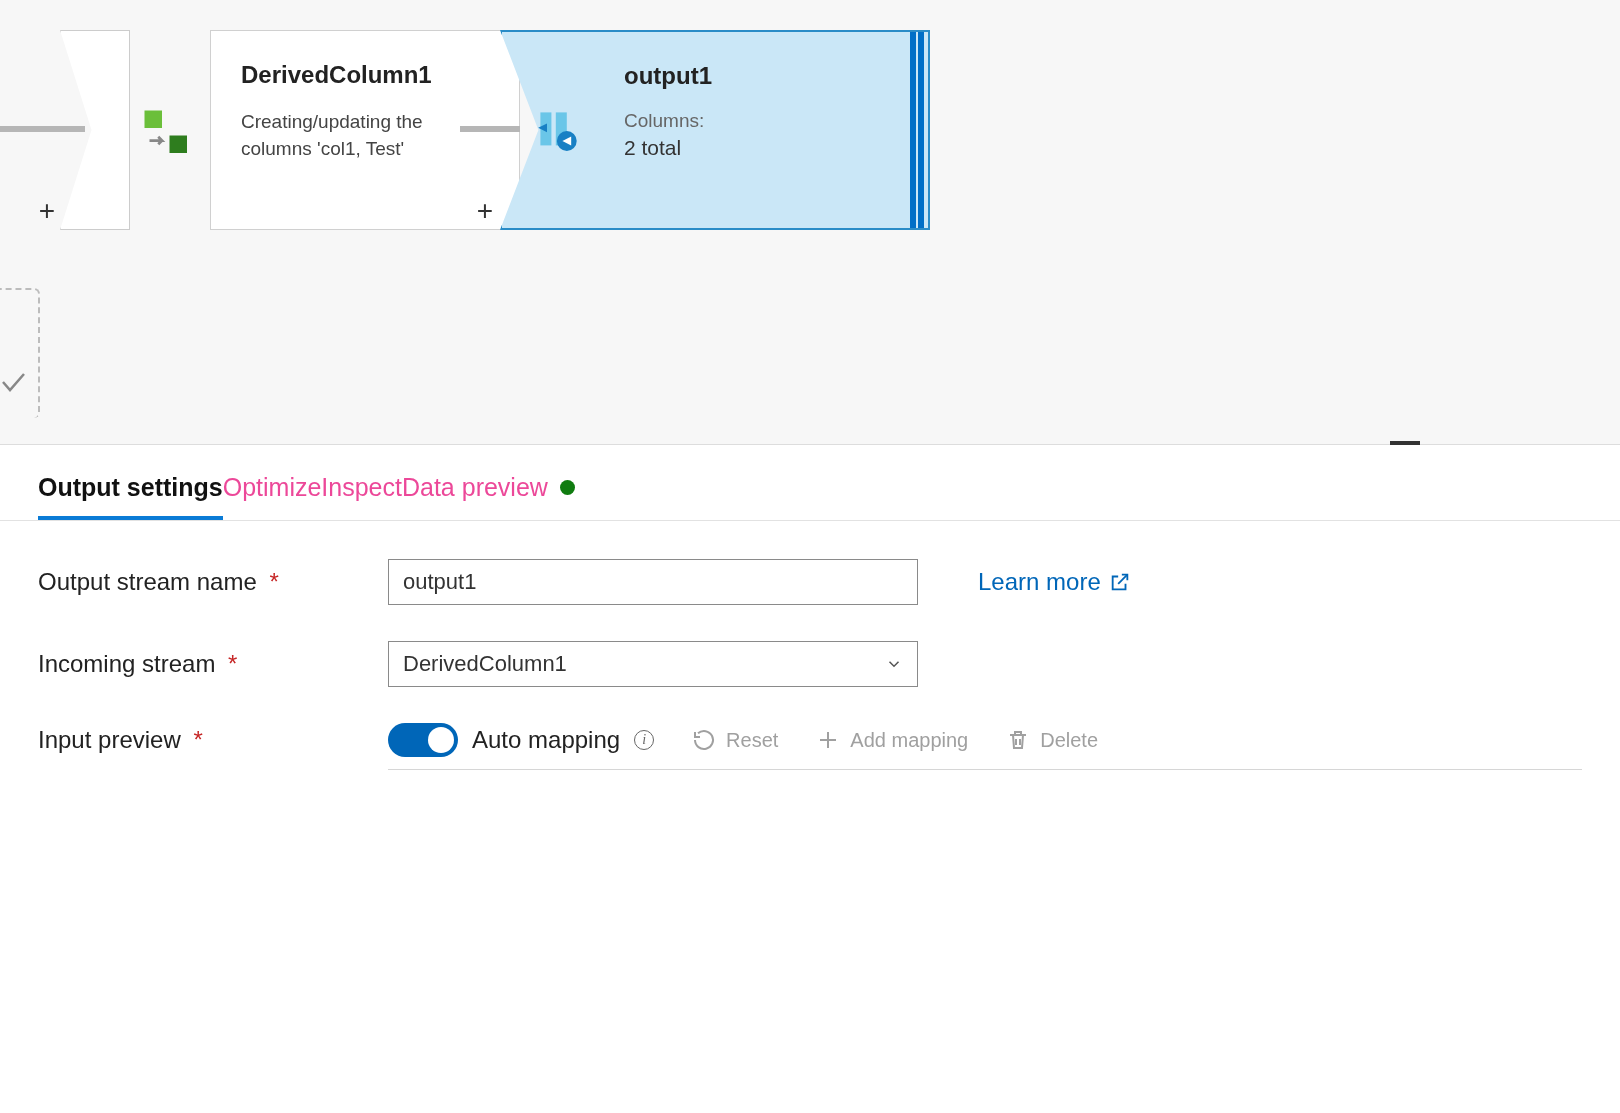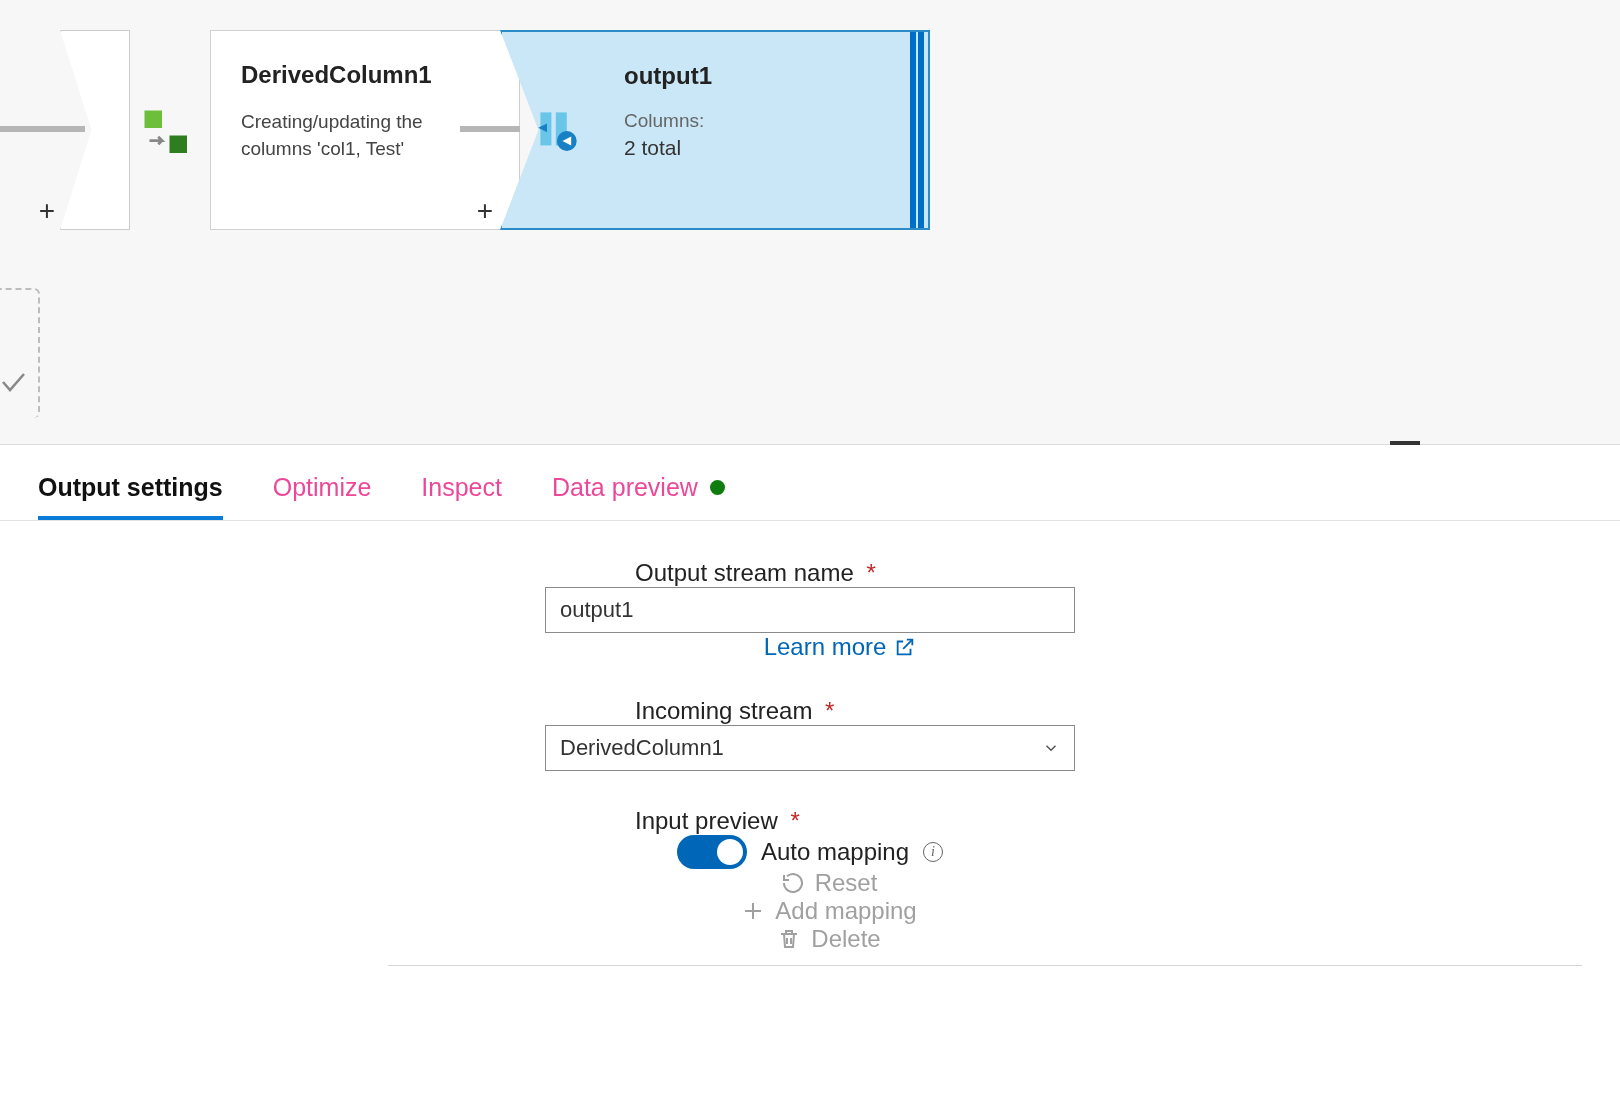--- a/index.html
+++ b/index.html
@@ -45,32 +45,32 @@
     position: absolute; border: 2px dashed #bcbcbc; border-radius: 6px;
   }
 
   
   .panel {
     position: absolute; left: 0; right: 0; top: 444px; bottom: 0;
     background: #fff; border-top: 1px solid #ddd;
   }
   .panel-handle { position: absolute; top: -4px; right: 200px; width: 30px; height: 4px; background: #333; }
   .tabs {
-    display: flex; gap: 50px; padding: 28px 38px 0 38px; border-bottom: 1px solid #e2e2e2;
+    display: flex; padding: 28px 38px 0 38px; border-bottom: 1px solid #e2e2e2;
     align-items: flex-end;
   }
   .tab {
     font-size: 25px; color: #ec4899; padding-bottom: 18px; cursor: pointer;
     display: inline-flex; align-items: center; gap: 12px;
   }
   .tab.active { font-weight: 700; color: #111; border-bottom: 4px solid #0a7bd6; padding-bottom: 14px; }
   .status-dot { width: 15px; height: 15px; background: #107c10; border-radius: 50%; display: inline-block; }
 
   .form { padding: 38px 38px 0 38px; }
-  .row { display: flex; align-items: center; margin-bottom: 36px; gap: 0; flex-direction: column; }
+  .row { display: flex; align-items: center; margin-bottom: 36px; gap: 0; }
   .label { width: 350px; font-size: 24px; color: #222; }
   .req { color: #c62626; margin-left: 6px; }
   .textfield {
     width: 530px; height: 46px; border: 1px solid #8a8a8a; font-size: 22px;
     padding: 0 14px; color: #333; background: #fff;
   }
   .selectfield {
     width: 530px; height: 46px; border: 1px solid #8a8a8a; font-size: 22px;
     padding: 0 14px; color: #333; background: #fff; display: flex; align-items: center;
     justify-content: space-between;
@@ -83,21 +83,21 @@
 
   .toggle {
     width: 70px; height: 34px; background: #0066b8; border-radius: 17px; position: relative;
     cursor: pointer;
   }
   .toggle .knob {
     position: absolute; right: 4px; top: 4px; width: 26px; height: 26px; background: #fff; border-radius: 50%;
   }
   .inline-ctrl { display: inline-flex; align-items: center; gap: 14px; font-size: 24px; color: #222; }
   .toolbar-btn {
-    display: inline-flex; align-items: center; gap: 10px; font-size: 24px; color: #a0a0a0;
+    display: inline-flex; align-items: center; gap: 10px; font-size: 20px; color: #a0a0a0;
     cursor: default; margin-left: 38px;
   }
   .toolbar-btn svg { stroke: #a0a0a0; }
   .toolbar-divider { border-bottom: 1px solid #d6d6d6; margin: 8px 0 22px 350px; width: calc(100% - 350px); }
   .mapping-text { font-size: 23px; color: #333; margin-left: 350px; }
 
   .info-circle {
     width: 20px; height: 20px; border: 1.5px solid #666; border-radius: 50%; display: inline-flex;
     align-items: center; justify-content: center; font-size: 14px; color: #666; font-style: italic;
     font-family: Georgia, serif;

